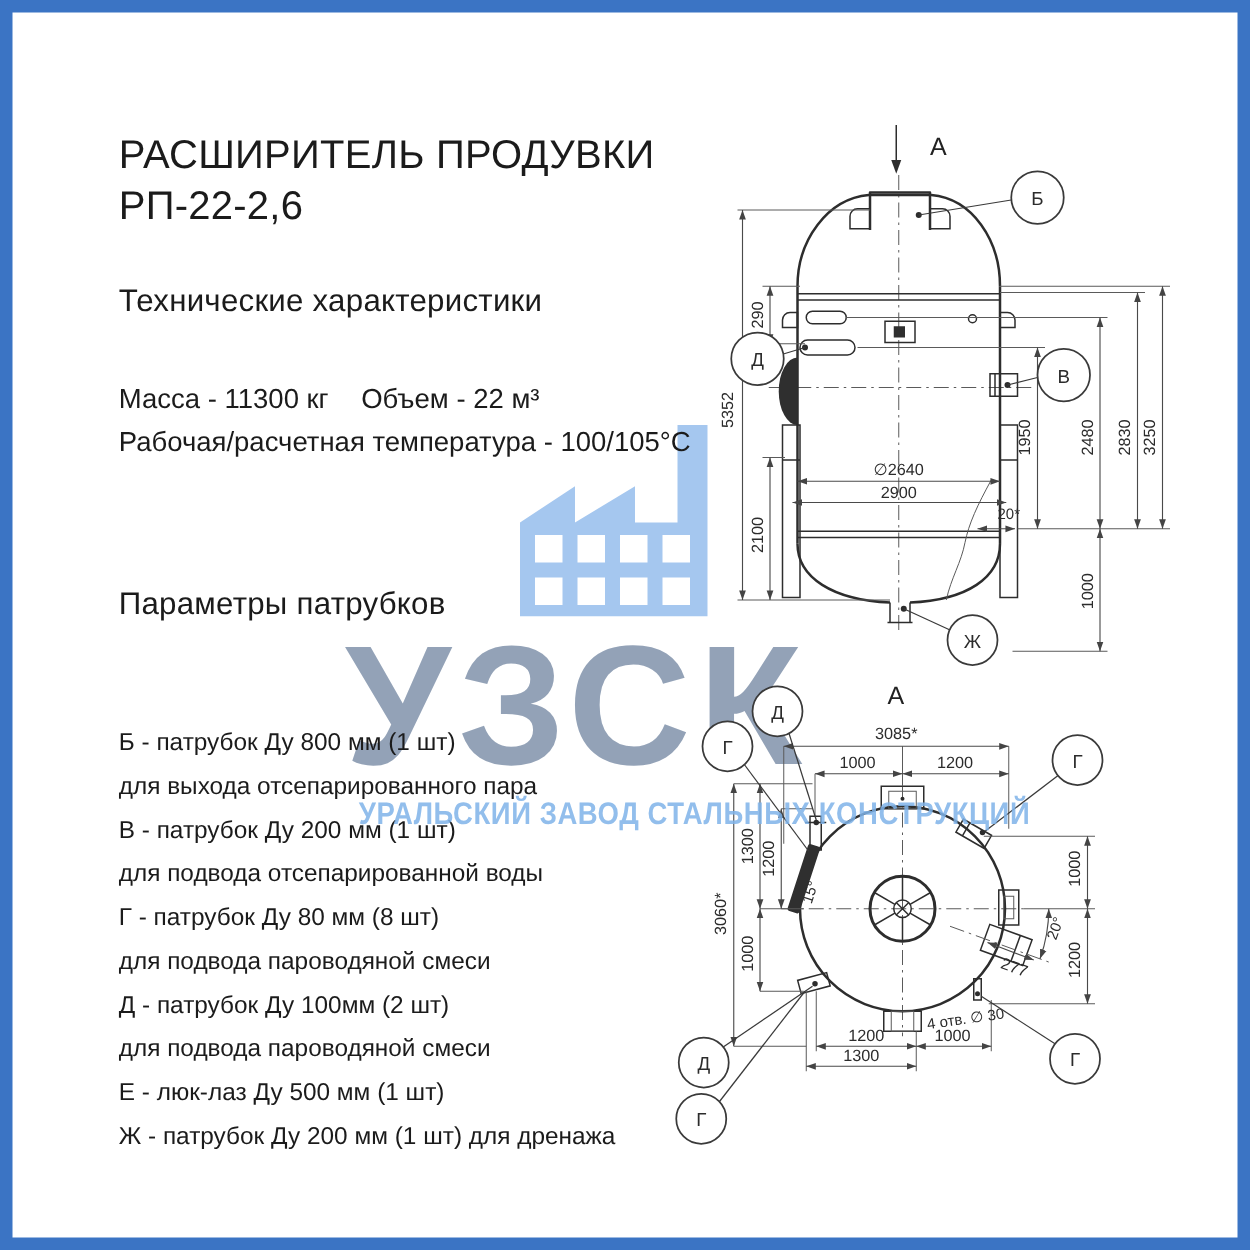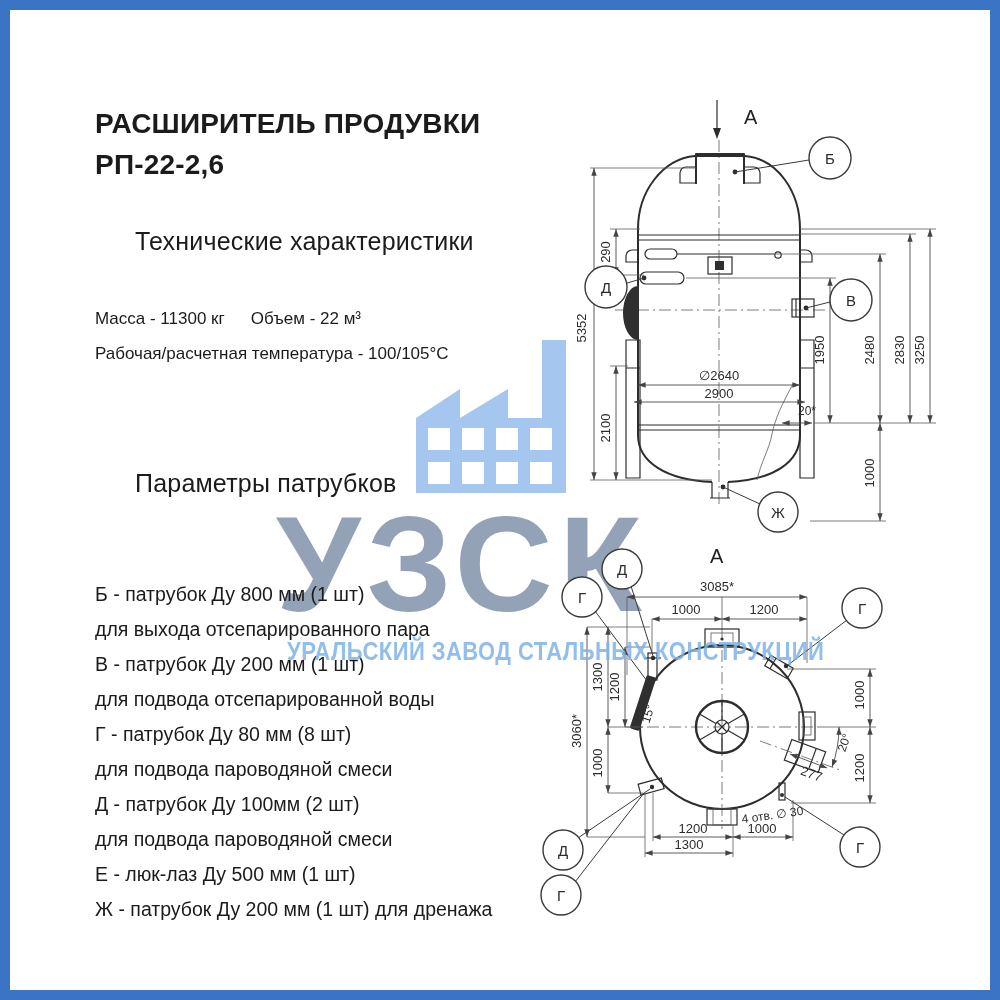--- a/index.html
+++ b/index.html
@@ -1,25 +1,25 @@
 <!DOCTYPE html>
 <html><head>
 <meta charset="utf-8">
 <style>
   html,body{margin:0;padding:0;}
   body{width:1000px;height:1000px;position:relative;background:#ffffff;
        font-family:"Liberation Sans",sans-serif;overflow:hidden;color:#1b1b1b;}
   .frame{position:absolute;inset:0;border:10px solid #3b74c4;z-index:6;pointer-events:none;}
   .layer1{position:absolute;z-index:1;}
   
-  .title{left:95px;top:103px;font-size:28px;font-weight:bold;line-height:41px;letter-spacing:.2px;}
-  .sec-h{font-size:25px;letter-spacing:.2px;margin-left:40px;}
+  .title{left:95px;top:103px;font-size:32px;font-weight:normal;line-height:41px;letter-spacing:.2px;}
+  .sec-h{font-size:25px;letter-spacing:.2px;}
   .tech-h{left:95px;top:227px;}
   .noz-h{left:95px;top:469px;}
-  .specs{left:95px;top:301px;font-size:17px;line-height:35px;}
+  .specs{left:95px;top:301px;font-size:22px;line-height:35px;}
   .specs p{margin:0;}
   .spec-volume{margin-left:26px;}
   .noz-list{left:95px;top:544px;font-size:19.5px;line-height:35px;}
   .noz-list p{margin:0;}
   
   .wm-icon{position:absolute;left:408px;top:336px;width:168px;height:162px;z-index:0;}
   .wm-abbr{position:absolute;left:276px;top:496px;z-index:0;font-size:136px;line-height:1;
            font-weight:bold;color:rgba(128,146,170,0.85);letter-spacing:6px;}
   .wm-co{position:absolute;left:287px;top:637px;z-index:2;font-size:25px;font-weight:bold;
          color:#7fb3e9;opacity:.85;white-space:nowrap;letter-spacing:.5px;

